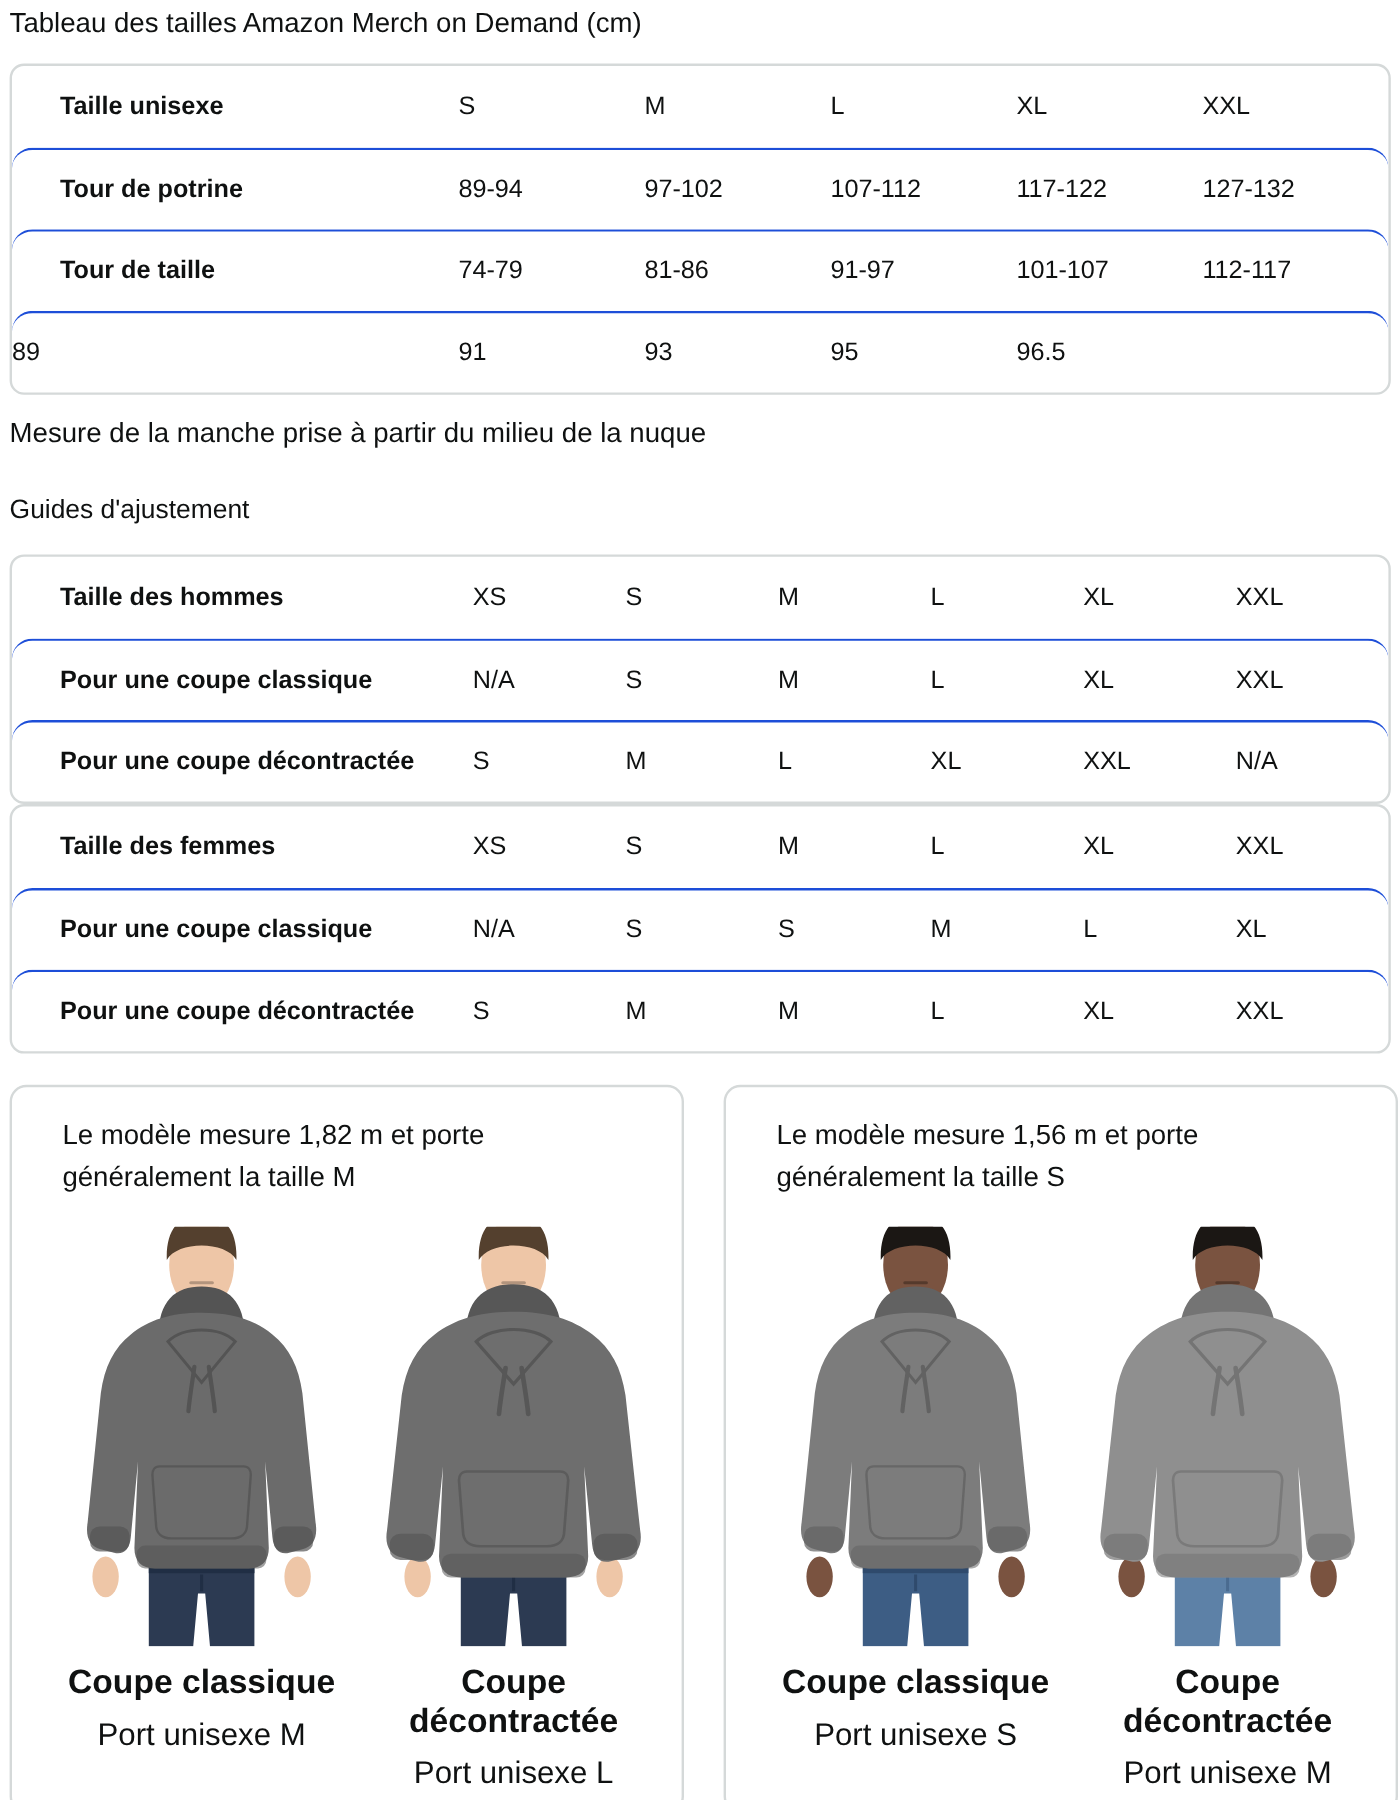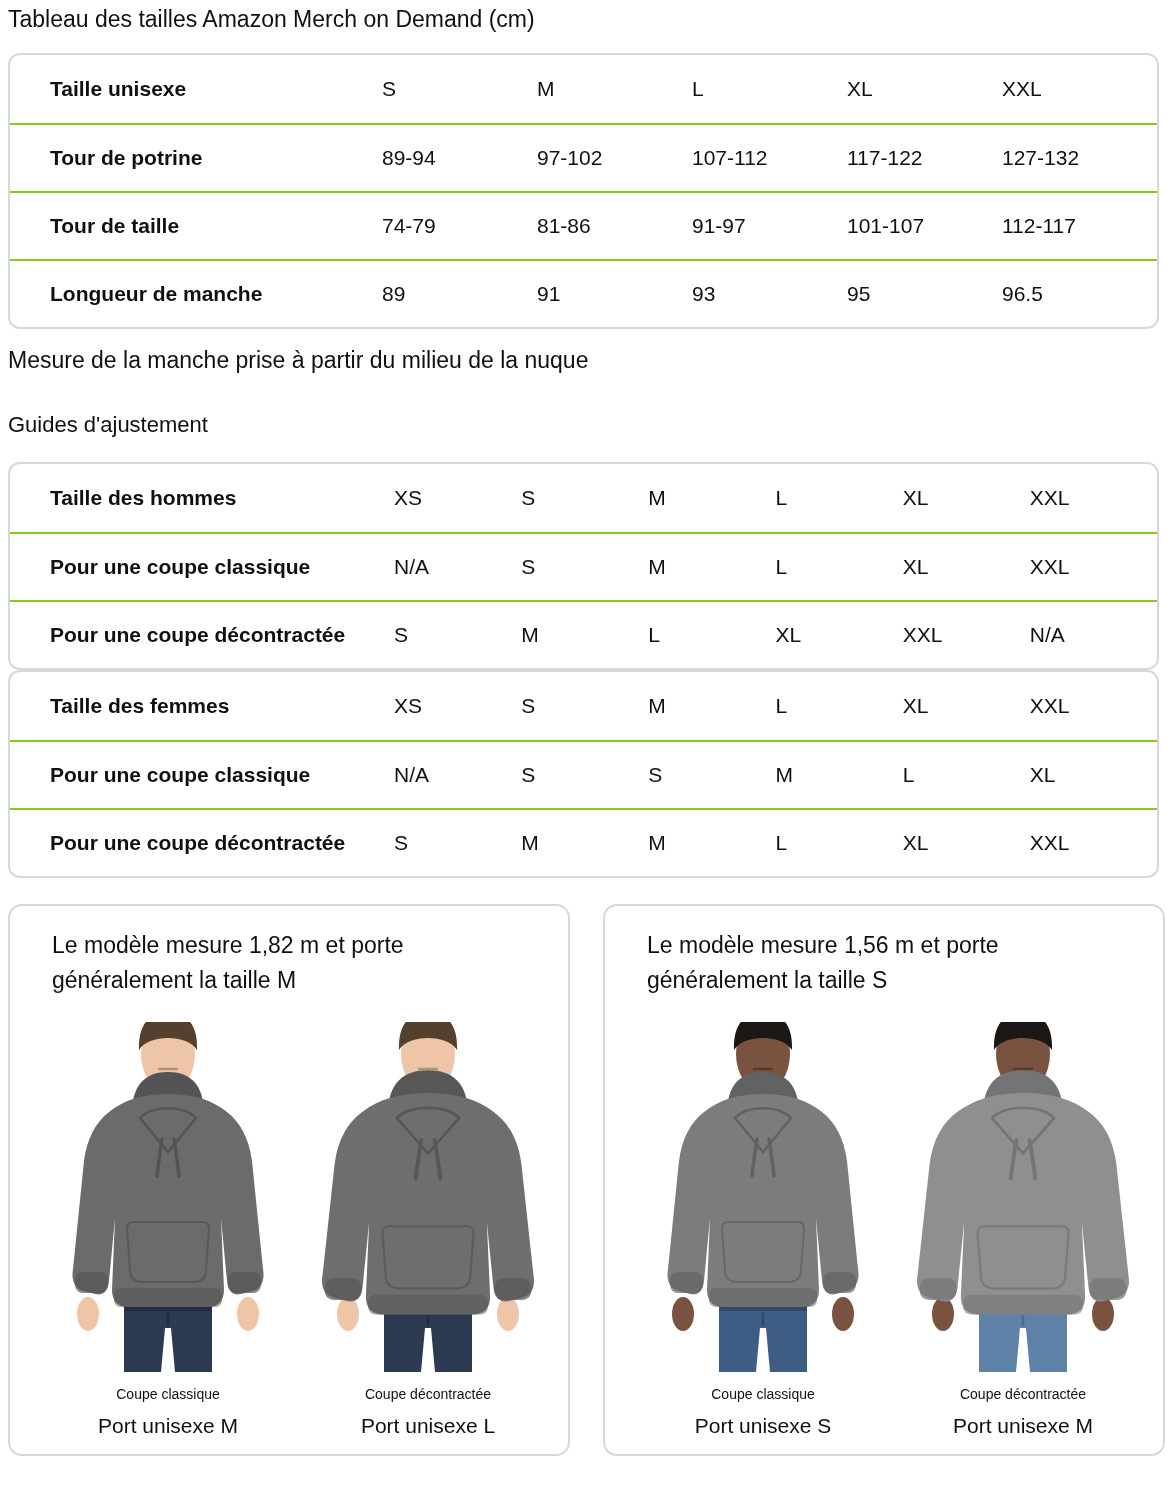--- a/index.html
+++ b/index.html
@@ -24,21 +24,21 @@
     background: #fff;
   }
   .sizetable .row {
     display: grid;
     align-items: center;
     height: 68px;
     font-size: 21px;
   }
   .sizetable .row.cols5 { grid-template-columns: 372px repeat(5, 1fr); }
   .sizetable .row.cols6 { grid-template-columns: 384px repeat(6, 1fr); }
-  .sizetable .row + .row { border-top: 2px solid #84cc16; }
+  .sizetable .row + .row { border-top: 2px solid #1d4ed8; border-radius: 17px; }
   .sizetable .cell { padding-right: 4px; white-space: nowrap; }
   .sizetable .cell.label {
     font-weight: 700;
     padding-left: 40px;
   }
   .note {
     font-size: 23px;
     margin: 18px 0 38px 0;
   }
   .section-heading {
@@ -68,26 +68,26 @@
   }
   .photos { display: flex; }
   .photo { margin: 0; flex: 1; text-align: center; }
   .figure-art {
     height: 350px;
     display: flex;
     justify-content: center;
     overflow: hidden;
   }
   .caption-fit {
-    font-weight: 400;
-    font-size: 14px;
+    font-weight: 700;
+    font-size: 28px;
     margin-top: 14px;
   }
   .caption-size {
-    font-size: 21px;
+    font-size: 26px;
     margin-top: 12px;
   }
 </style>
 </head>
 <body>
 
 <div class="page">
 
   <h1 class="page-title">Tableau des tailles Amazon Merch on Demand (cm)</h1>
 
@@ -110,21 +110,20 @@
     </div>
     <div class="row cols5">
       <div class="cell label">Tour de taille</div>
       <div class="cell">74-79</div>
       <div class="cell">81-86</div>
       <div class="cell">91-97</div>
       <div class="cell">101-107</div>
       <div class="cell">112-117</div>
     </div>
     <div class="row cols5">
-      <div class="cell label">Longueur de manche</div>
       <div class="cell">89</div>
       <div class="cell">91</div>
       <div class="cell">93</div>
       <div class="cell">95</div>
       <div class="cell">96.5</div>
     </div>
   </section>
 
   <p class="note">Mesure de la manche prise à partir du milieu de la nuque</p>
 

